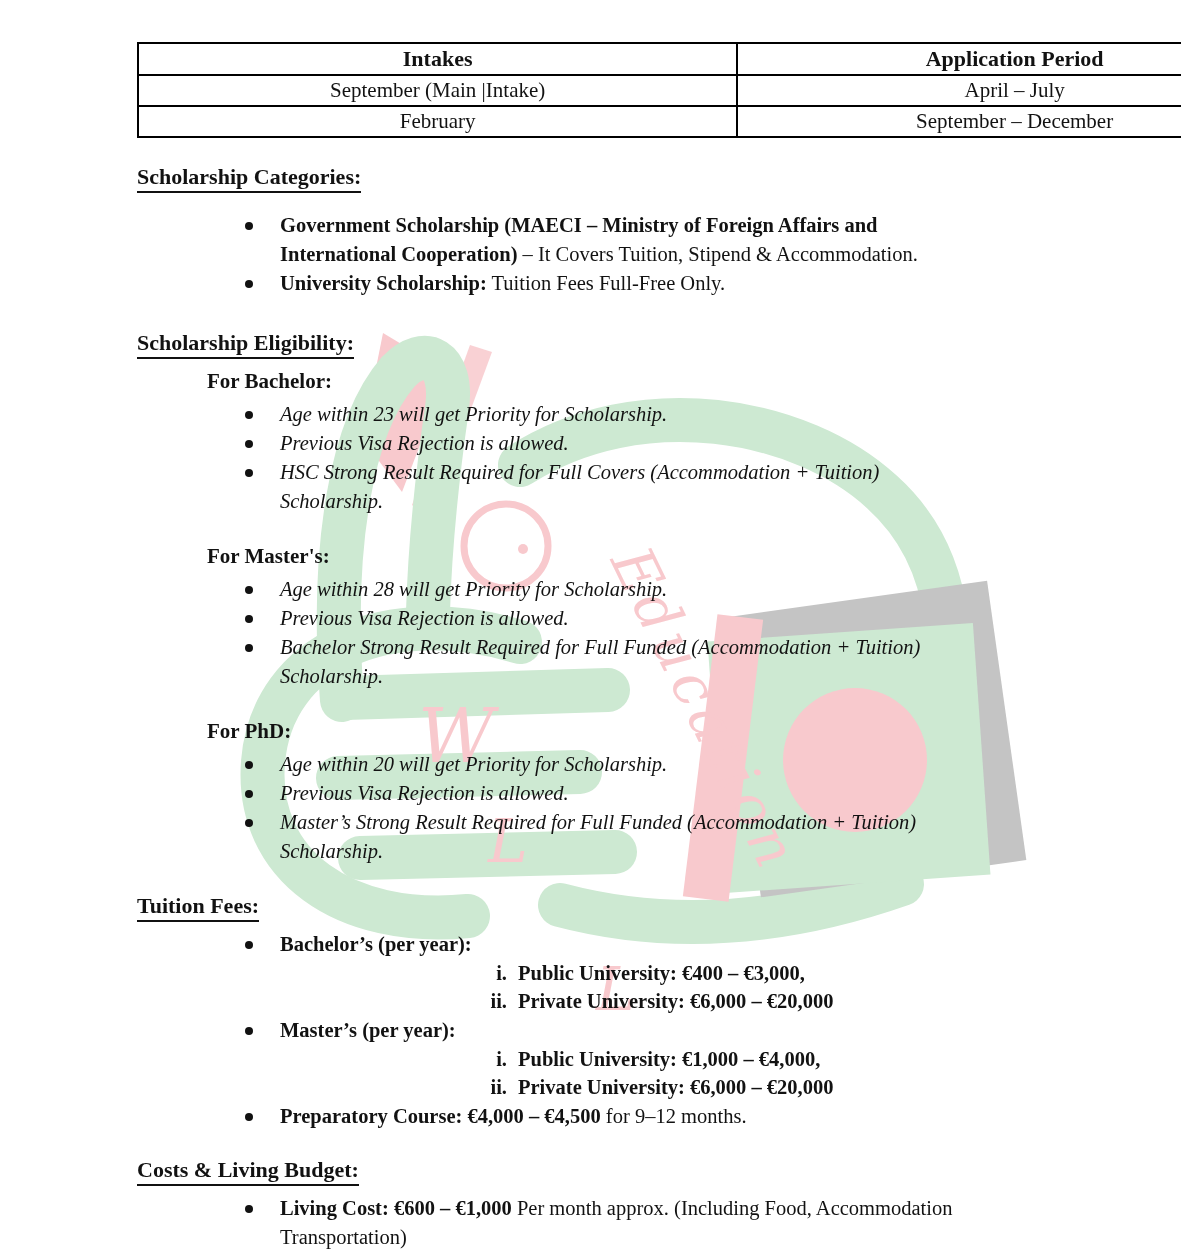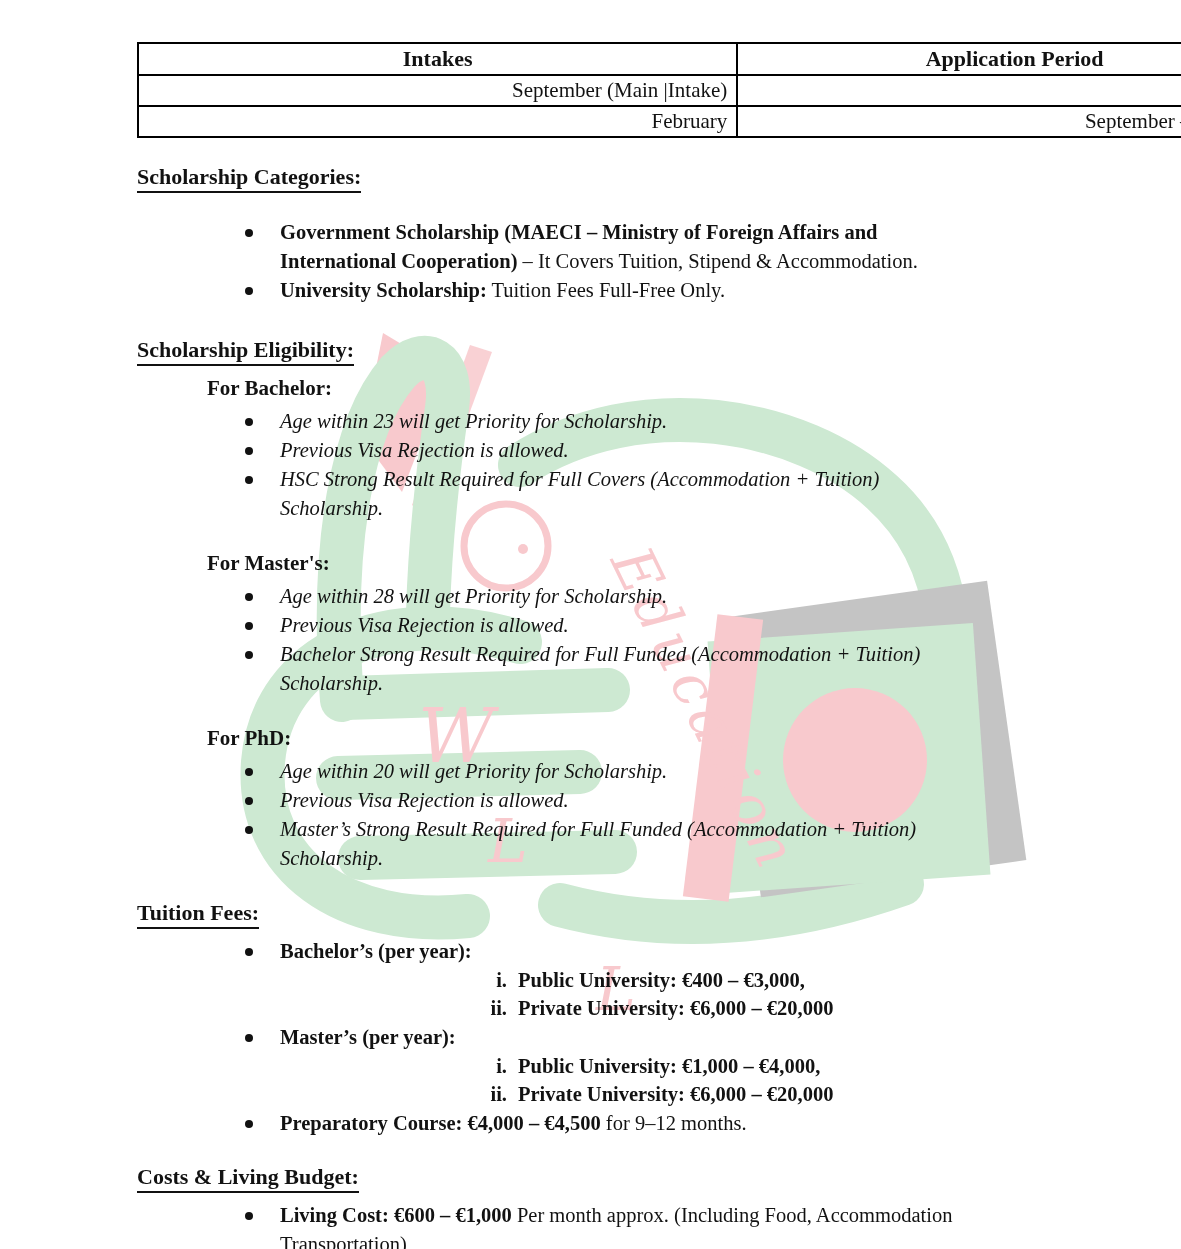--- a/index.html
+++ b/index.html
@@ -20,37 +20,37 @@
   
   table.intake{
     border-collapse:collapse;width:1156px;table-layout:fixed;
   }
   table.intake th,table.intake td{
     border:2px solid #000;
     font-size:21px;line-height:24px;
     padding:2px 9px 3px 9px;
   }
   table.intake th{font-size:22px;font-weight:700;text-align:center;padding:3px 9px;}
-  table.intake td{text-align:right;}
+  table.intake td{text-align:center;}
 
   
   .sec-title{
     display:inline-block;
     font-size:22px;font-weight:700;
     border-bottom:2.5px solid #111;
     padding-bottom:1px;line-height:26px;
   }
   .sec{margin:0;}
   .mt-cat{margin-top:26px;}
   .mt-elig{margin-top:32px;}
   .mt-tuit{margin-top:27px;}
   .mt-cost{margin-top:26px;}
 
   
-  .blist{margin-top:25px;}
+  .blist{margin-top:18px;}
   .bullet-row{
     display:flex;align-items:flex-start;
     padding-left:108px;
     font-size:20.5px;line-height:29px;
   }
   .dot{
     flex:0 0 auto;width:8px;height:8px;border-radius:50%;
     background:#111;margin:11px 27px 0 0;
   }
   .btext{max-width:770px;}

